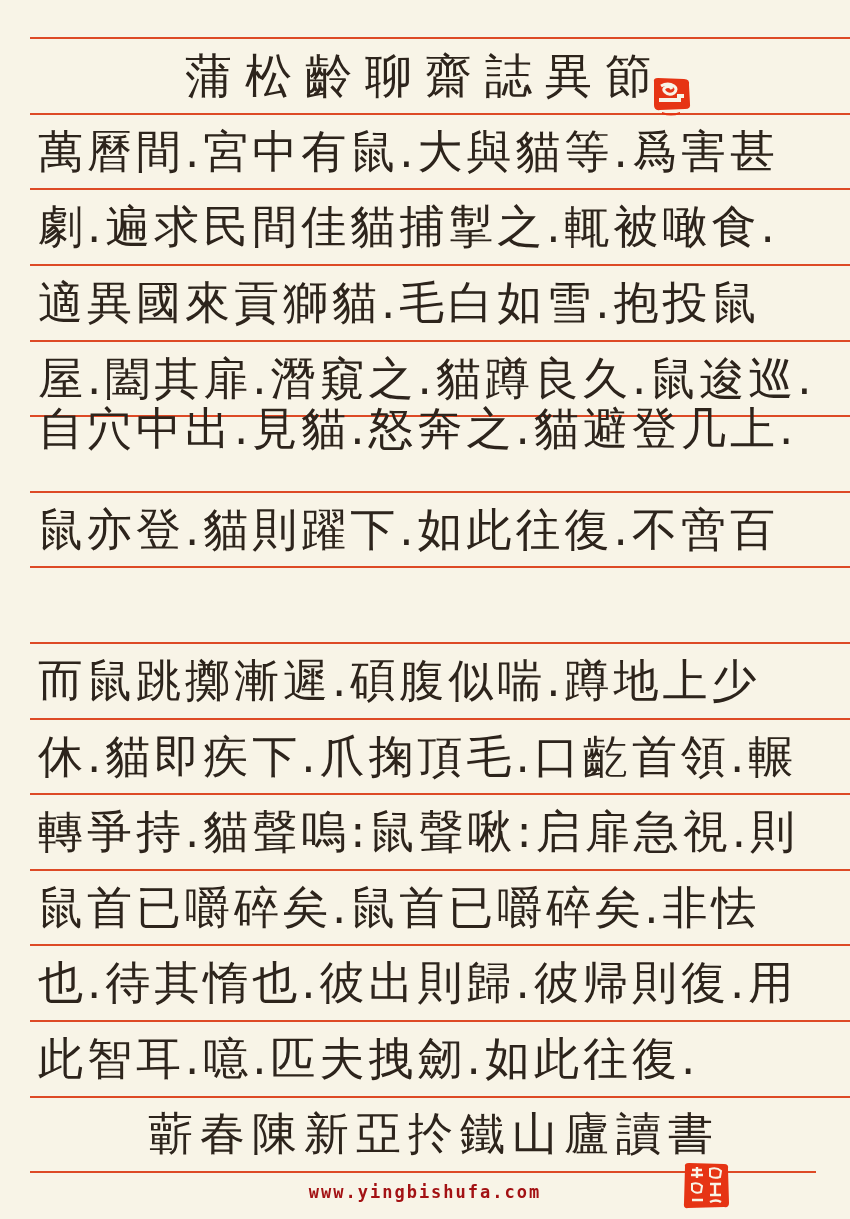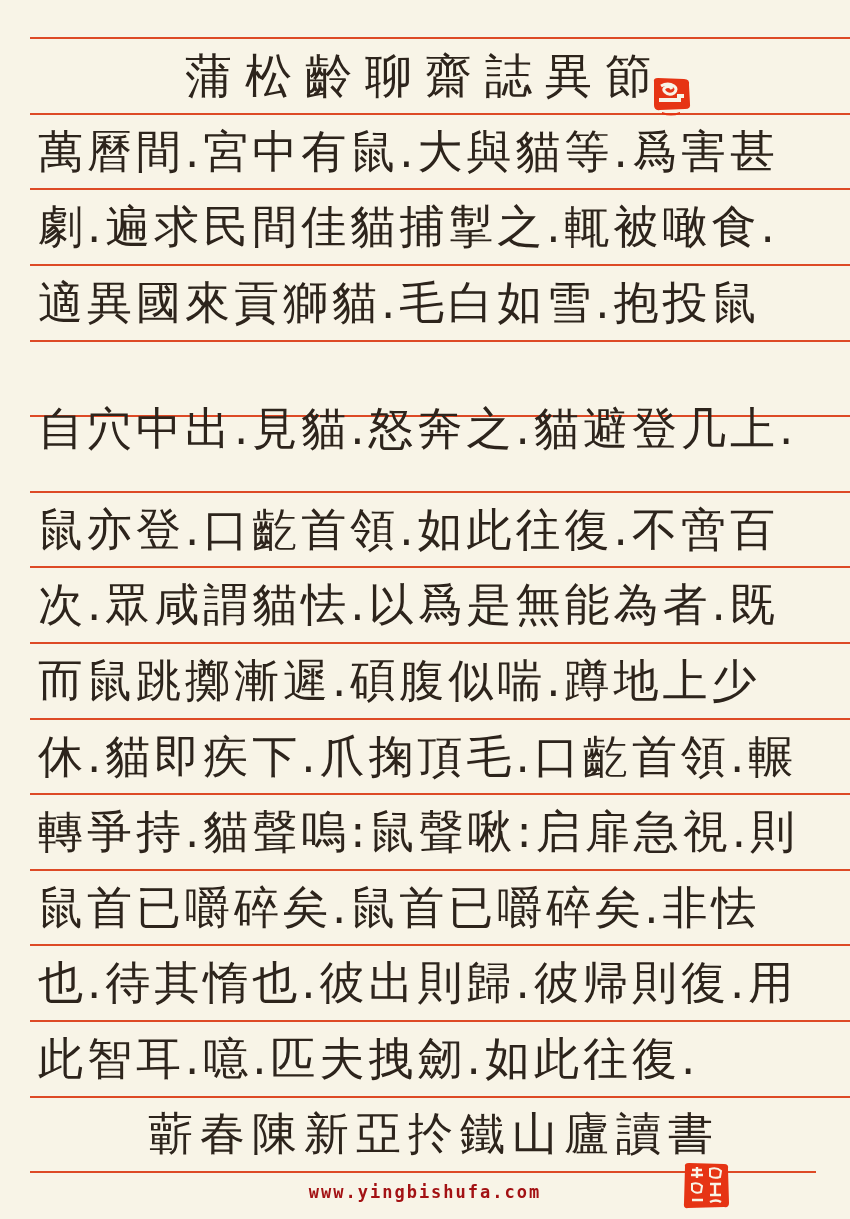--- a/index.html
+++ b/index.html
@@ -75,23 +75,23 @@
       <path d="M12 36 Q21 39 30 36 L30 38 Q21 41 12 38 Z" fill="#e63414"></path>
       <path d="M11 10 Q18 6 24 10 Q28 13 24 17 Q19 20 15 16 Q12 13 16 11 Q20 9 22 13" stroke="#f8f4e7" stroke-width="3" fill="none"></path>
       <rect x="27" y="18" width="7" height="4" fill="#f8f4e7"></rect>
       <rect x="9" y="22" width="22" height="4" fill="#f8f4e7"></rect>
     </svg>
   </div>
 
   <div class="txt body-row" style="top:121px">萬曆間.宮中有鼠.大與貓等.爲害甚</div>
   <div class="txt body-row" style="top:196px">劇.遍求民間佳貓捕掣之.輒被噉食.</div>
   <div class="txt body-row" style="top:272px">適異國來貢獅貓.毛白如雪.抱投鼠</div>
+  <div class="txt body-row" style="top:348px">屋.闔其扉.潛窺之.貓蹲良久.鼠逡巡.</div>
   <div class="txt body-row" style="top:398px">自穴中出.見貓.怒奔之.貓避登几上.</div>
-  <div class="txt body-row" style="top:499px">鼠亦登.口齕首領.如此往復.不啻百</div>
-  <div class="txt body-row" style="top:574px">次.眾咸謂貓怯.以爲是無能為者.既</div>
+  <div class="txt body-row" style="top:499px">鼠亦登.貓則躍下.如此往復.不啻百</div>
   <div class="txt body-row" style="top:650px">而鼠跳擲漸遲.碩腹似喘.蹲地上少</div>
   <div class="txt body-row" style="top:726px">休.貓即疾下.爪掬頂毛.口齕首領.輾</div>
   <div class="txt body-row" style="top:801px">轉爭持.貓聲嗚:鼠聲啾:启扉急視.則</div>
   <div class="txt body-row" style="top:877px">鼠首已嚼碎矣.鼠首已嚼碎矣.非怯</div>
   <div class="txt body-row" style="top:952px">也.待其惰也.彼出則歸.彼帰則復.用</div>
   <div class="txt body-row" style="top:1028px">此智耳.噫.匹夫拽劒.如此往復.</div>
 
   <div class="txt sig-row">蘄春陳新亞扵鐵山廬讀書</div>
 
   <div class="seal" style="left:682px;top:1162px;width:48px;height:47px;">

